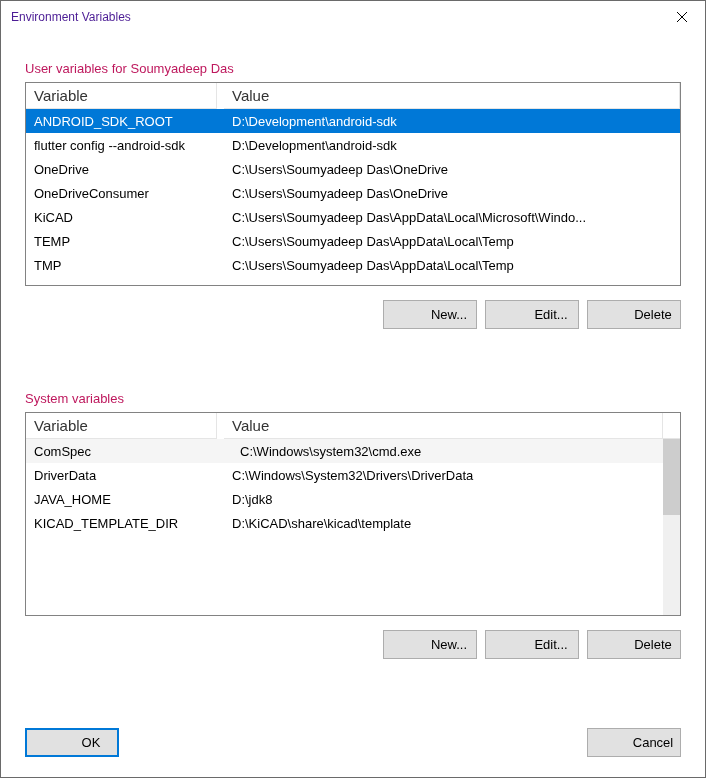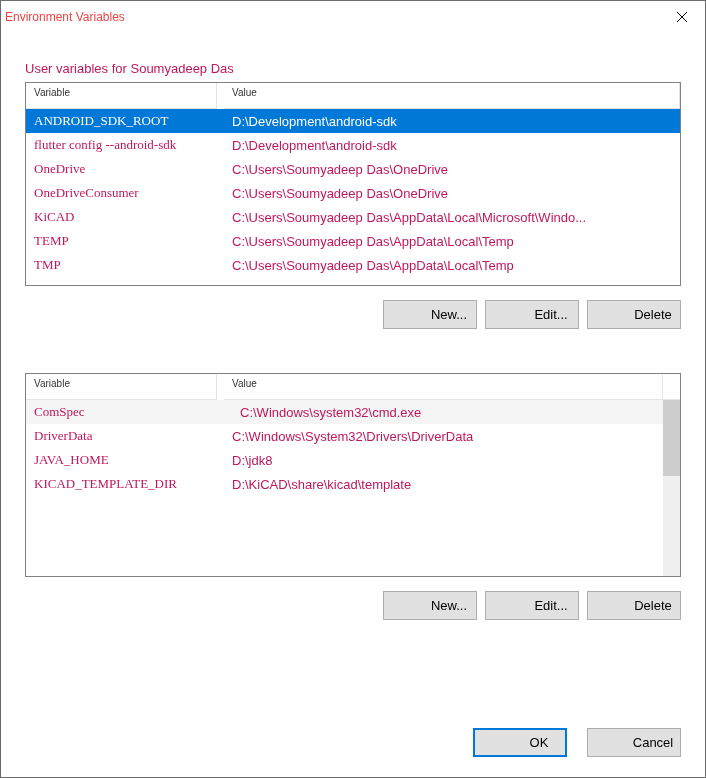--- a/index.html
+++ b/index.html
@@ -18,23 +18,23 @@
     height: 778px;
     border: 1px solid #6a6a6a;
     background: #fff;
     display: flex;
     flex-direction: column;
   }
   .titlebar {
     height: 32px;
     display: flex;
     align-items: center;
-    padding-left: 4px;
+    padding-left: 10px;
     font-size: 12px;
-    color: #ef4444;
+    color: #4c1d95;
   }
   .titlebar-title {
     flex: 1;
   }
   .close-btn {
     width: 46px;
     height: 30px;
     display: flex;
     align-items: center;
     justify-content: center;
@@ -59,50 +59,50 @@
   .listbox {
     border: 1px solid #828282;
     background: #fff;
     height: 204px;
     overflow: hidden;
     position: relative;
   }
   .list-header {
     display: flex;
     height: 26px;
-    font-size: 10px;
+    font-size: 15px;
     color: #333;
   }
   .list-header .col {
     padding: 4px 8px 4px 8px;
     border-right: 1px solid #e5e5e5;
     border-bottom: 1px solid #e5e5e5;
     background: #fff;
   }
   .list-header .col:last-child { border-right: 1px solid #e5e5e5; }
   .col-var { width: 191px; flex-shrink: 0; }
   .col-val { flex: 1; margin-left: 7px; }
   .list-body {
     overflow-x: hidden;
     overflow-y: auto;
   }
   .row {
     display: flex;
     height: 24px;
     font-size: 13px;
-    color: #be185d;
+    color: #000000;
     align-items: center;
   }
   .row .cell {
     padding: 2px 8px;
     white-space: nowrap;
     overflow: hidden;
     text-overflow: ellipsis;
   }
-  .row .cell.col-var { width: 191px; flex-shrink: 0; font-family: Liberation Serif, serif; }
+  .row .cell.col-var { width: 191px; flex-shrink: 0; }
   .row .cell.col-val { flex: 1; }
   .row.selected {
     background: #0078d7;
     color: #fff;
   }
   .row.alt {
     background: #f5f5f5;
     gap: 8px;
   }
   .button-row {
@@ -122,24 +122,23 @@
     line-height: 27px;
     cursor: default;
     padding-left: 38px;
   }
   .btn.primary {
     border: 2px solid #0078d7;
     line-height: 25px;
   }
   .bottom-buttons {
     display: flex;
-    justify-content: flex-end;
+    justify-content: space-between;
     gap: 20px;
     padding: 18px 24px 20px 24px;
-    margin-left: 8px;
   }
   .scrollbar-track {
     position: absolute;
     right: 0px;
     top: 26px;
     bottom: 0px;
     width: 17px;
     background: #f0f0f0;
   }
   .scrollbar-thumb {
@@ -213,20 +212,21 @@
         </div>
     </div>
     <div class="button-row">
       <div class="btn">New...</div>
       <div class="btn">Edit...</div>
       <div class="btn">Delete</div>
     </div>
 
     <div class="gap-spacer"></div>
 
+    <div class="section-label">System variables</div>
     <div class="listbox list-sys">
       <div class="list-header">
         <div class="col col-var">Variable</div>
         <div class="col col-val">Value</div>
         <div class="hfill"></div>
       </div>
       <div class="list-body" id="sys-body">
           <div class="row alt">
             <div class="cell col-var">ComSpec</div>
             <div class="cell col-val">C:\Windows\system32\cmd.exe</div>

